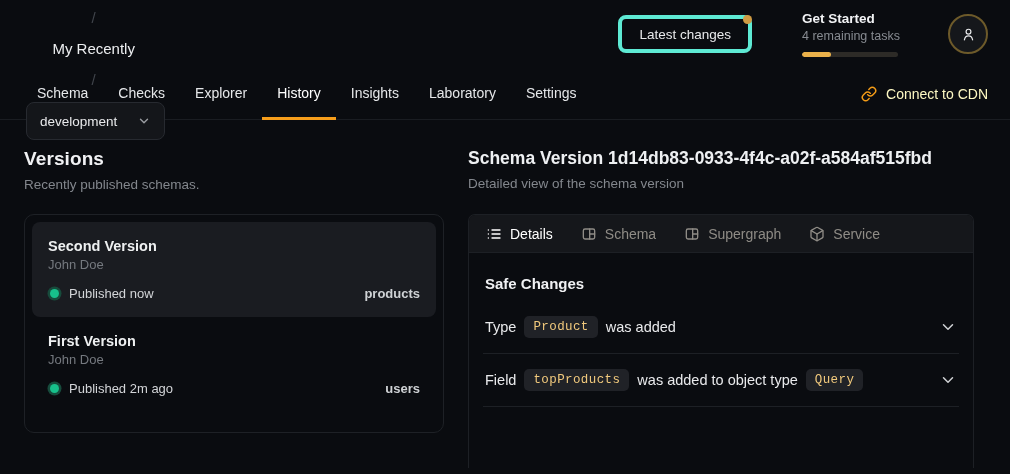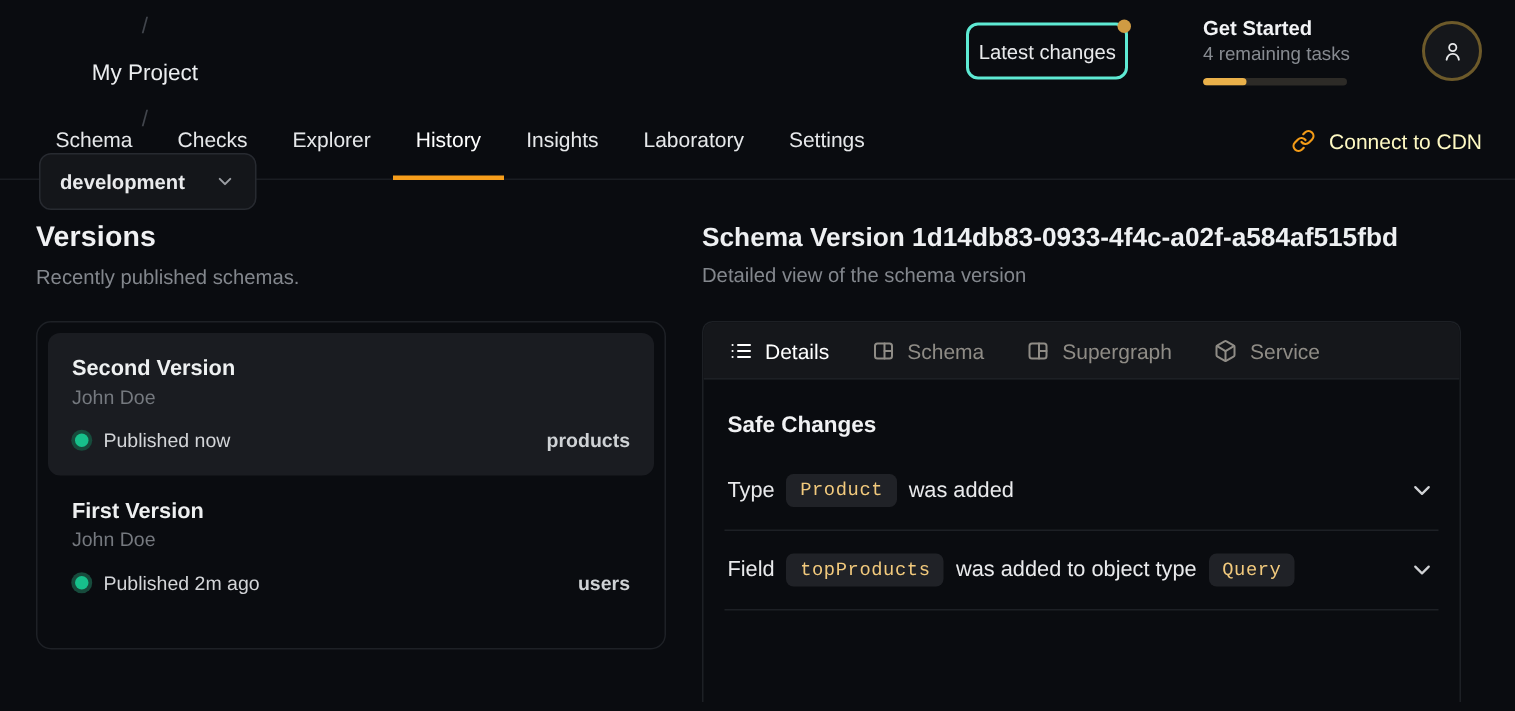--- a/index.html
+++ b/index.html
@@ -18,27 +18,27 @@
     display: flex; align-items: center; justify-content: space-between;
     padding: 0 22px;
   }
   .header-left { display: flex; align-items: center; gap: 14px; flex-direction: column; }
   .crumb { font-size: 15px; font-weight: 500; color: #eceef0; cursor: pointer; }
   .crumb-sep { color: #41454c; font-size: 15px; }
   .env-select {
     display: flex; align-items: center; gap: 20px;
     background: #14161a; border: 1px solid #272a30; border-radius: 8px;
     height: 38px; padding: 0 13px; margin-left: 4px;
-    font-size: 13.5px; color: #e9eaec; cursor: pointer; font-weight: bold;
+    font-size: 13.5px; color: #e9eaec; cursor: pointer;
   }
   .header-right { display: flex; align-items: center; gap: 50px; }
   .latest-btn {
     position: relative;
-    height: 38px; padding: 0 6px;
-    background: transparent; border: 2px solid #5eead4; border-radius: 8px;
+    height: 38px; padding: 0 17px;
+    background: transparent; border: 4px solid #5eead4; border-radius: 8px;
     color: #e9eaec; font-size: 13.5px; font-family: inherit; cursor: pointer;
   }
   .latest-dot {
     position: absolute; top: -4px; right: -4px;
     width: 9px; height: 9px; border-radius: 50%;
     background: #cf9b43;
   }
   .get-started { width: 96px; }
   .gs-title { font-size: 13.5px; font-weight: 600; color: #f2f3f5; line-height: 1.25; }
   .gs-sub { font-size: 12.5px; color: #878b91; line-height: 1.4; margin-bottom: 7px; white-space: nowrap; }
@@ -151,21 +151,21 @@
           <polygon points="20,23 23.46,25 23.46,29 20,31 16.54,29 16.54,25"></polygon>
           <polygon points="26.06,12.5 29.52,14.5 29.52,18.5 26.06,20.5 22.6,18.5 22.6,14.5"></polygon>
           <polygon points="26.06,19.5 29.52,21.5 29.52,25.5 26.06,27.5 22.6,25.5 22.6,21.5"></polygon>
           <polygon points="13.94,12.5 17.4,14.5 17.4,18.5 13.94,20.5 10.48,18.5 10.48,14.5"></polygon>
           <polygon points="13.94,19.5 17.4,21.5 17.4,25.5 13.94,27.5 10.48,25.5 10.48,21.5"></polygon>
         </g>
       </svg>
     </span>
     <span class="crumb">The Guild</span>
     <span class="crumb-sep">/</span>
-    <span class="crumb">My Project</span>
+    <span class="crumb">My Recently</span>
     <span class="crumb-sep">/</span>
     <div class="env-select">
       <span>development</span>
       <span>
         <svg width="14" height="14" viewBox="0 0 24 24" fill="none" stroke="#9a9da2" stroke-width="2.4" stroke-linecap="round" stroke-linejoin="round">
             <polyline points="6 9 12 15 18 9"></polyline>
           </svg>
       </span>
     </div>
   </div>

